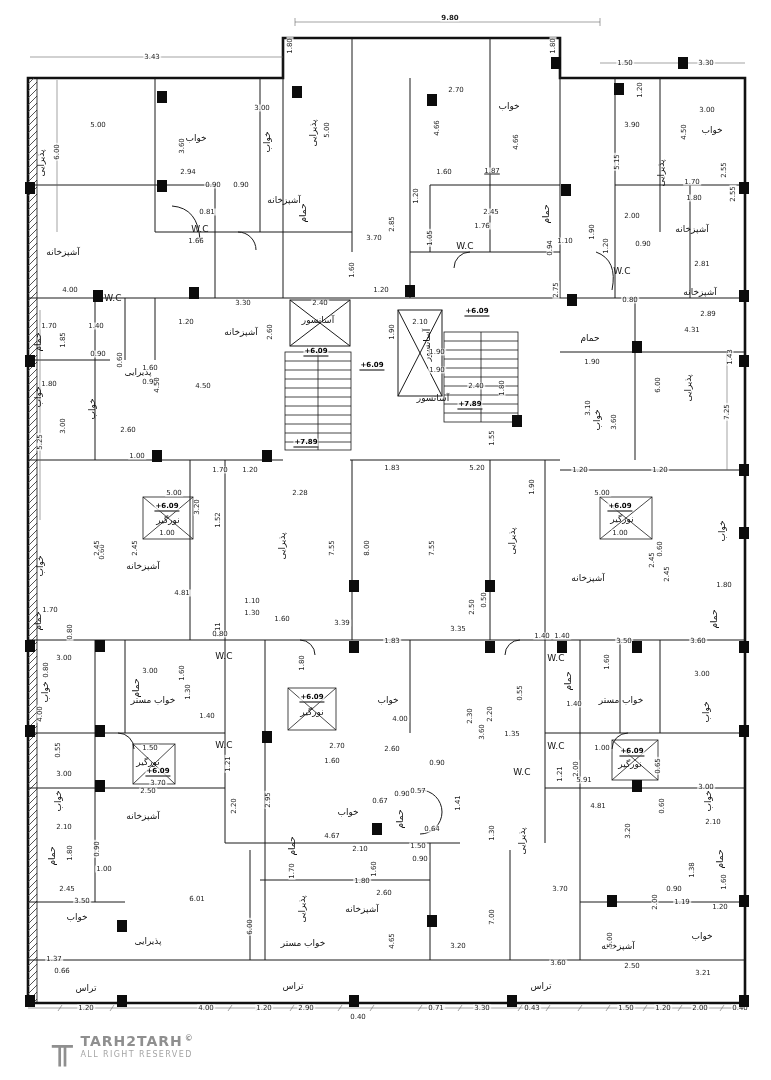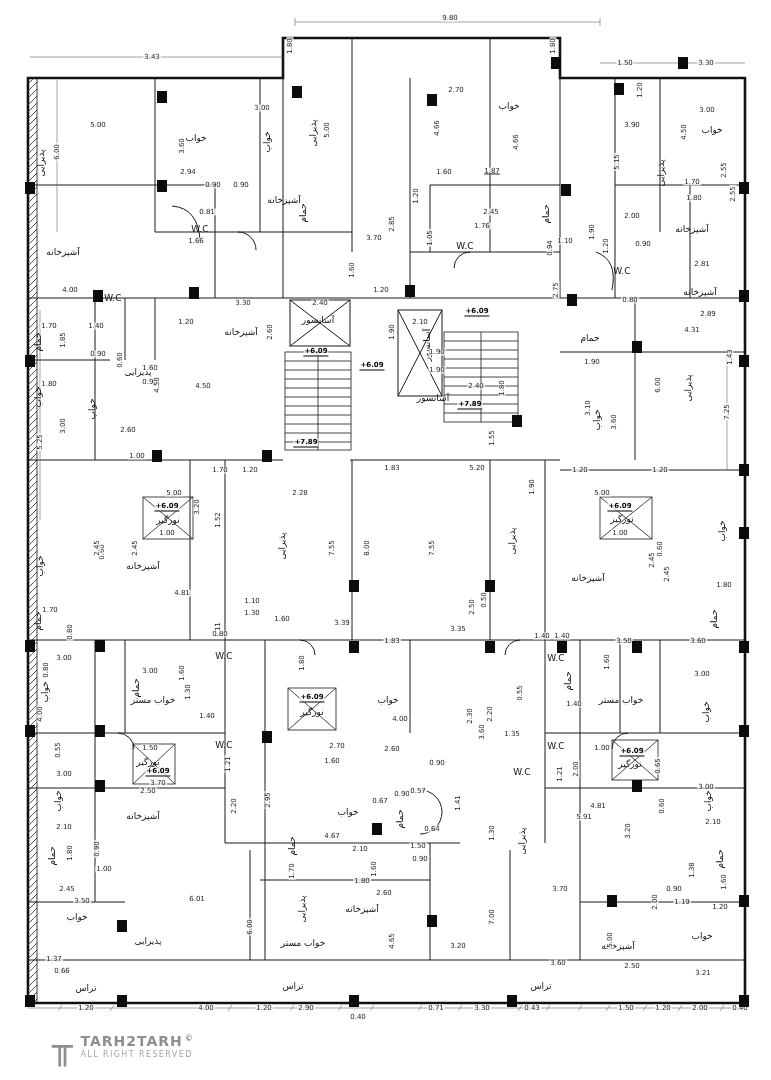--- a/index.html
+++ b/index.html
@@ -197,21 +197,21 @@
       <span class="room-label" style="left: 77px; top: 917px;">خواب</span>
       <span class="room-label" style="left: 148px; top: 941px;">پذیرایی</span>
       <span class="room-label" style="left: 302px; top: 909px; transform: translate(-50%, -50%) rotate(-90deg);">پذیرایی</span>
       <span class="room-label" style="left: 303px; top: 943px;">خواب مستر</span>
       <span class="room-label" style="left: 362px; top: 909px;">آشپزخانه</span>
       <span class="room-label" style="left: 618px; top: 946px;">آشپزخانه</span>
       <span class="room-label" style="left: 702px; top: 936px;">خواب</span>
       <span class="room-label" style="left: 86px; top: 988px;">تراس</span>
       <span class="room-label" style="left: 293px; top: 986px;">تراس</span>
       <span class="room-label" style="left: 541px; top: 986px;">تراس</span>
-      <span class="dim-label" style="left: 450px; top: 18px;">9.80</span>
+      <span class="dim-label" style="left: 450px; top: 18px; font-weight: bold;">9.80</span>
       <span class="dim-label" style="left: 152px; top: 57px;">3.43</span>
       <span class="dim-label" style="left: 290px; top: 46px; transform: translate(-50%, -50%) rotate(-90deg);">1.80</span>
       <span class="dim-label" style="left: 553px; top: 46px; transform: translate(-50%, -50%) rotate(-90deg);">1.80</span>
       <span class="dim-label" style="left: 625px; top: 63px;">1.50</span>
       <span class="dim-label" style="left: 706px; top: 63px;">3.30</span>
       <span class="dim-label" style="left: 262px; top: 108px;">3.00</span>
       <span class="dim-label" style="left: 456px; top: 90px;">2.70</span>
       <span class="dim-label" style="left: 98px; top: 125px;">5.00</span>
       <span class="dim-label" style="left: 327px; top: 130px; transform: translate(-50%, -50%) rotate(-90deg);">5.00</span>
       <span class="dim-label" style="left: 437px; top: 128px; transform: translate(-50%, -50%) rotate(-90deg);">4.66</span>
@@ -353,21 +353,21 @@
       <span class="dim-label" style="left: 520px; top: 693px; transform: translate(-50%, -50%) rotate(-90deg);">0.55</span>
       <span class="dim-label" style="left: 470px; top: 716px; transform: translate(-50%, -50%) rotate(-90deg);">2.30</span>
       <span class="dim-label" style="left: 490px; top: 714px; transform: translate(-50%, -50%) rotate(-90deg);">2.20</span>
       <span class="dim-label" style="left: 482px; top: 732px; transform: translate(-50%, -50%) rotate(-90deg);">3.60</span>
       <span class="dim-label" style="left: 512px; top: 734px;">1.35</span>
       <span class="dim-label" style="left: 400px; top: 719px;">4.00</span>
       <span class="dim-label" style="left: 64px; top: 827px;">2.10</span>
       <span class="dim-label" style="left: 713px; top: 822px;">2.10</span>
       <span class="dim-label" style="left: 706px; top: 787px;">3.00</span>
       <span class="dim-label" style="left: 598px; top: 806px;">4.81</span>
-      <span class="dim-label" style="left: 584px; top: 817px; text-align: center;">5.91</span>
+      <span class="dim-label" style="left: 584px; top: 780px; text-align: center;">5.91</span>
       <span class="dim-label" style="left: 628px; top: 831px; transform: translate(-50%, -50%) rotate(-90deg);">3.20</span>
       <span class="dim-label" style="left: 662px; top: 806px; transform: translate(-50%, -50%) rotate(-90deg);">0.60</span>
       <span class="dim-label" style="left: 148px; top: 791px;">2.50</span>
       <span class="dim-label" style="left: 234px; top: 806px; transform: translate(-50%, -50%) rotate(-90deg);">2.20</span>
       <span class="dim-label" style="left: 268px; top: 800px; transform: translate(-50%, -50%) rotate(-90deg);">2.95</span>
       <span class="dim-label" style="left: 380px; top: 801px;">0.67</span>
       <span class="dim-label" style="left: 402px; top: 794px;">0.90</span>
       <span class="dim-label" style="left: 418px; top: 791px;">0.57</span>
       <span class="dim-label" style="left: 458px; top: 803px; transform: translate(-50%, -50%) rotate(-90deg);">1.41</span>
       <span class="dim-label" style="left: 432px; top: 829px; text-align: center;">0.64</span>

